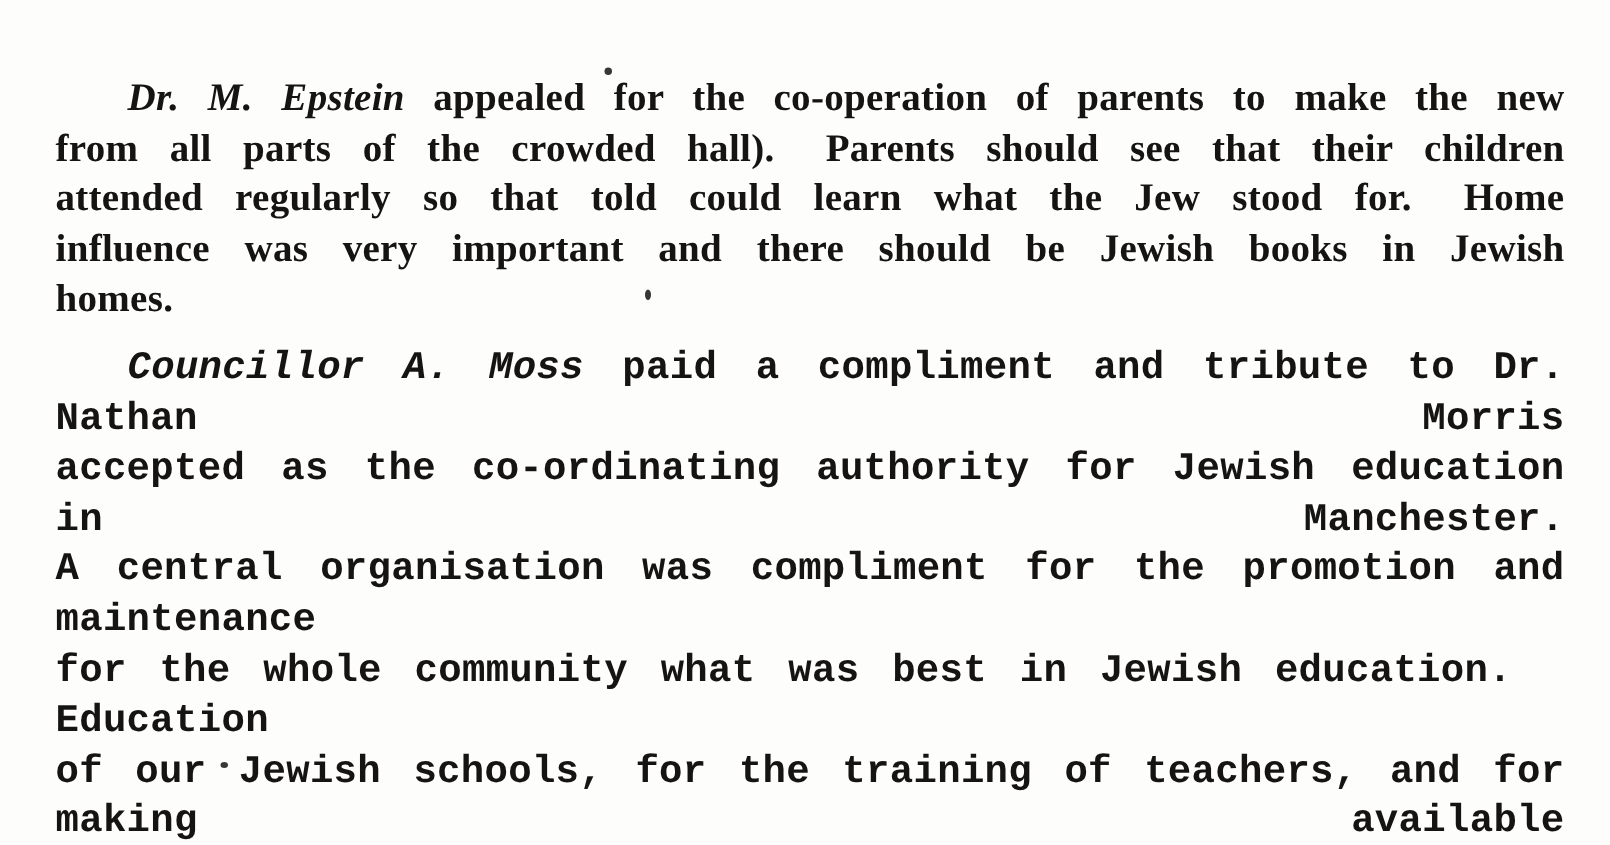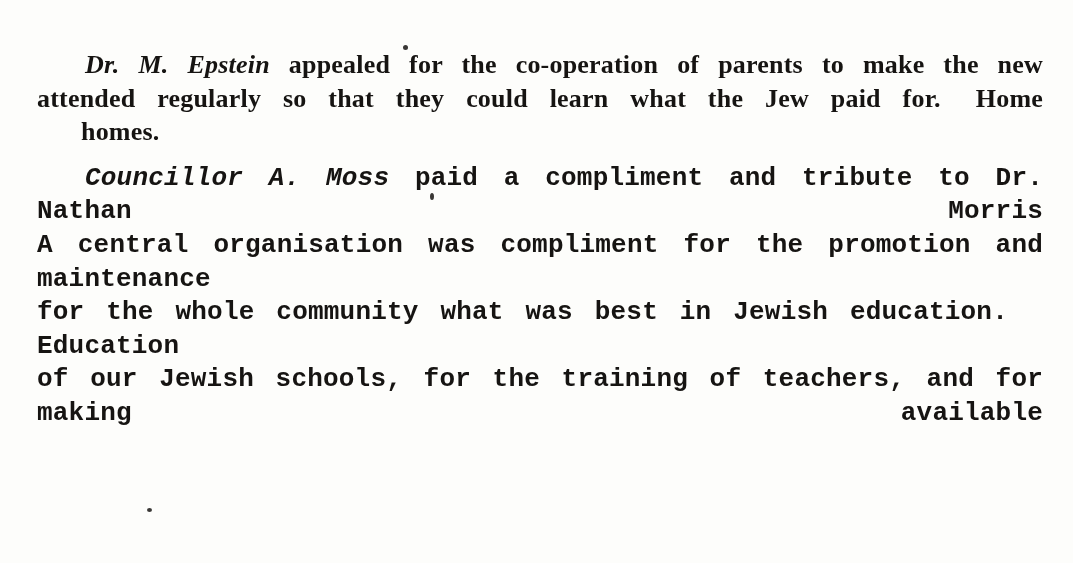--- a/index.html
+++ b/index.html
@@ -35,46 +35,48 @@
     word-spacing: 0.09em;
     text-align: justify;
     text-align-last: justify;
     white-space: normal;
   }
   .line.first {
     text-indent: 48px;
   }
   .line.last {
     text-align-last: left;
-    margin-left: 44px;
   }
   .line.wide {
     word-spacing: 10px;
   }
   .italic {
     font-style: italic;
   }
   .speck {
     position: absolute;
     border-radius: 50%;
     opacity: 0.85;
   }
 </style>
 </head>
 <body style="background: rgb(253, 253, 251);">
 
 <main class="page">
   <div id="paragraphs" style="color: rgb(22, 20, 18);">
       <div class="para">
         <div class="line first"><span class="italic">Dr. M. Epstein</span><span> appealed for the co-operation of parents to make the new</span></div>
-        <div class="line"><span>attended regularly so that they could learn what the Jew paid for.  Home</span></div>
+        <div class="line"><span>from all parts of the crowded hall).  Parents should see that their children</span></div>
+        <div class="line"><span>attended regularly so that told could learn what the Jew stood for.  Home</span></div>
+        <div class="line"><span>influence was very important and there should be Jewish books in Jewish</span></div>
         <div class="line last"><span>homes.</span></div>
       </div>
       <div class="para">
         <div class="line first"><span class="italic">Councillor A. Moss</span><span> paid a compliment and tribute to Dr. Nathan Morris</span></div>
+        <div class="line"><span>accepted as the co-ordinating authority for Jewish education in Manchester.</span></div>
         <div class="line"><span>A central organisation was compliment for the promotion and maintenance</span></div>
         <div class="line"><span>for the whole community what was best in Jewish education.  Education</span></div>
         <div class="line"><span>of our Jewish schools, for the training of teachers, and for making available</span></div>
       </div>
     </div>
 </main>
 
 <div class="speck" style="left: 403px; top: 45px; width: 5px; height: 5px; background: rgb(22, 20, 18);"></div>
 <div class="speck" style="left: 430px; top: 193px; width: 4px; height: 7px; background: rgb(22, 20, 18);"></div>
 <div class="speck" style="left: 147px; top: 508px; width: 5px; height: 4px; background: rgb(22, 20, 18);"></div>

